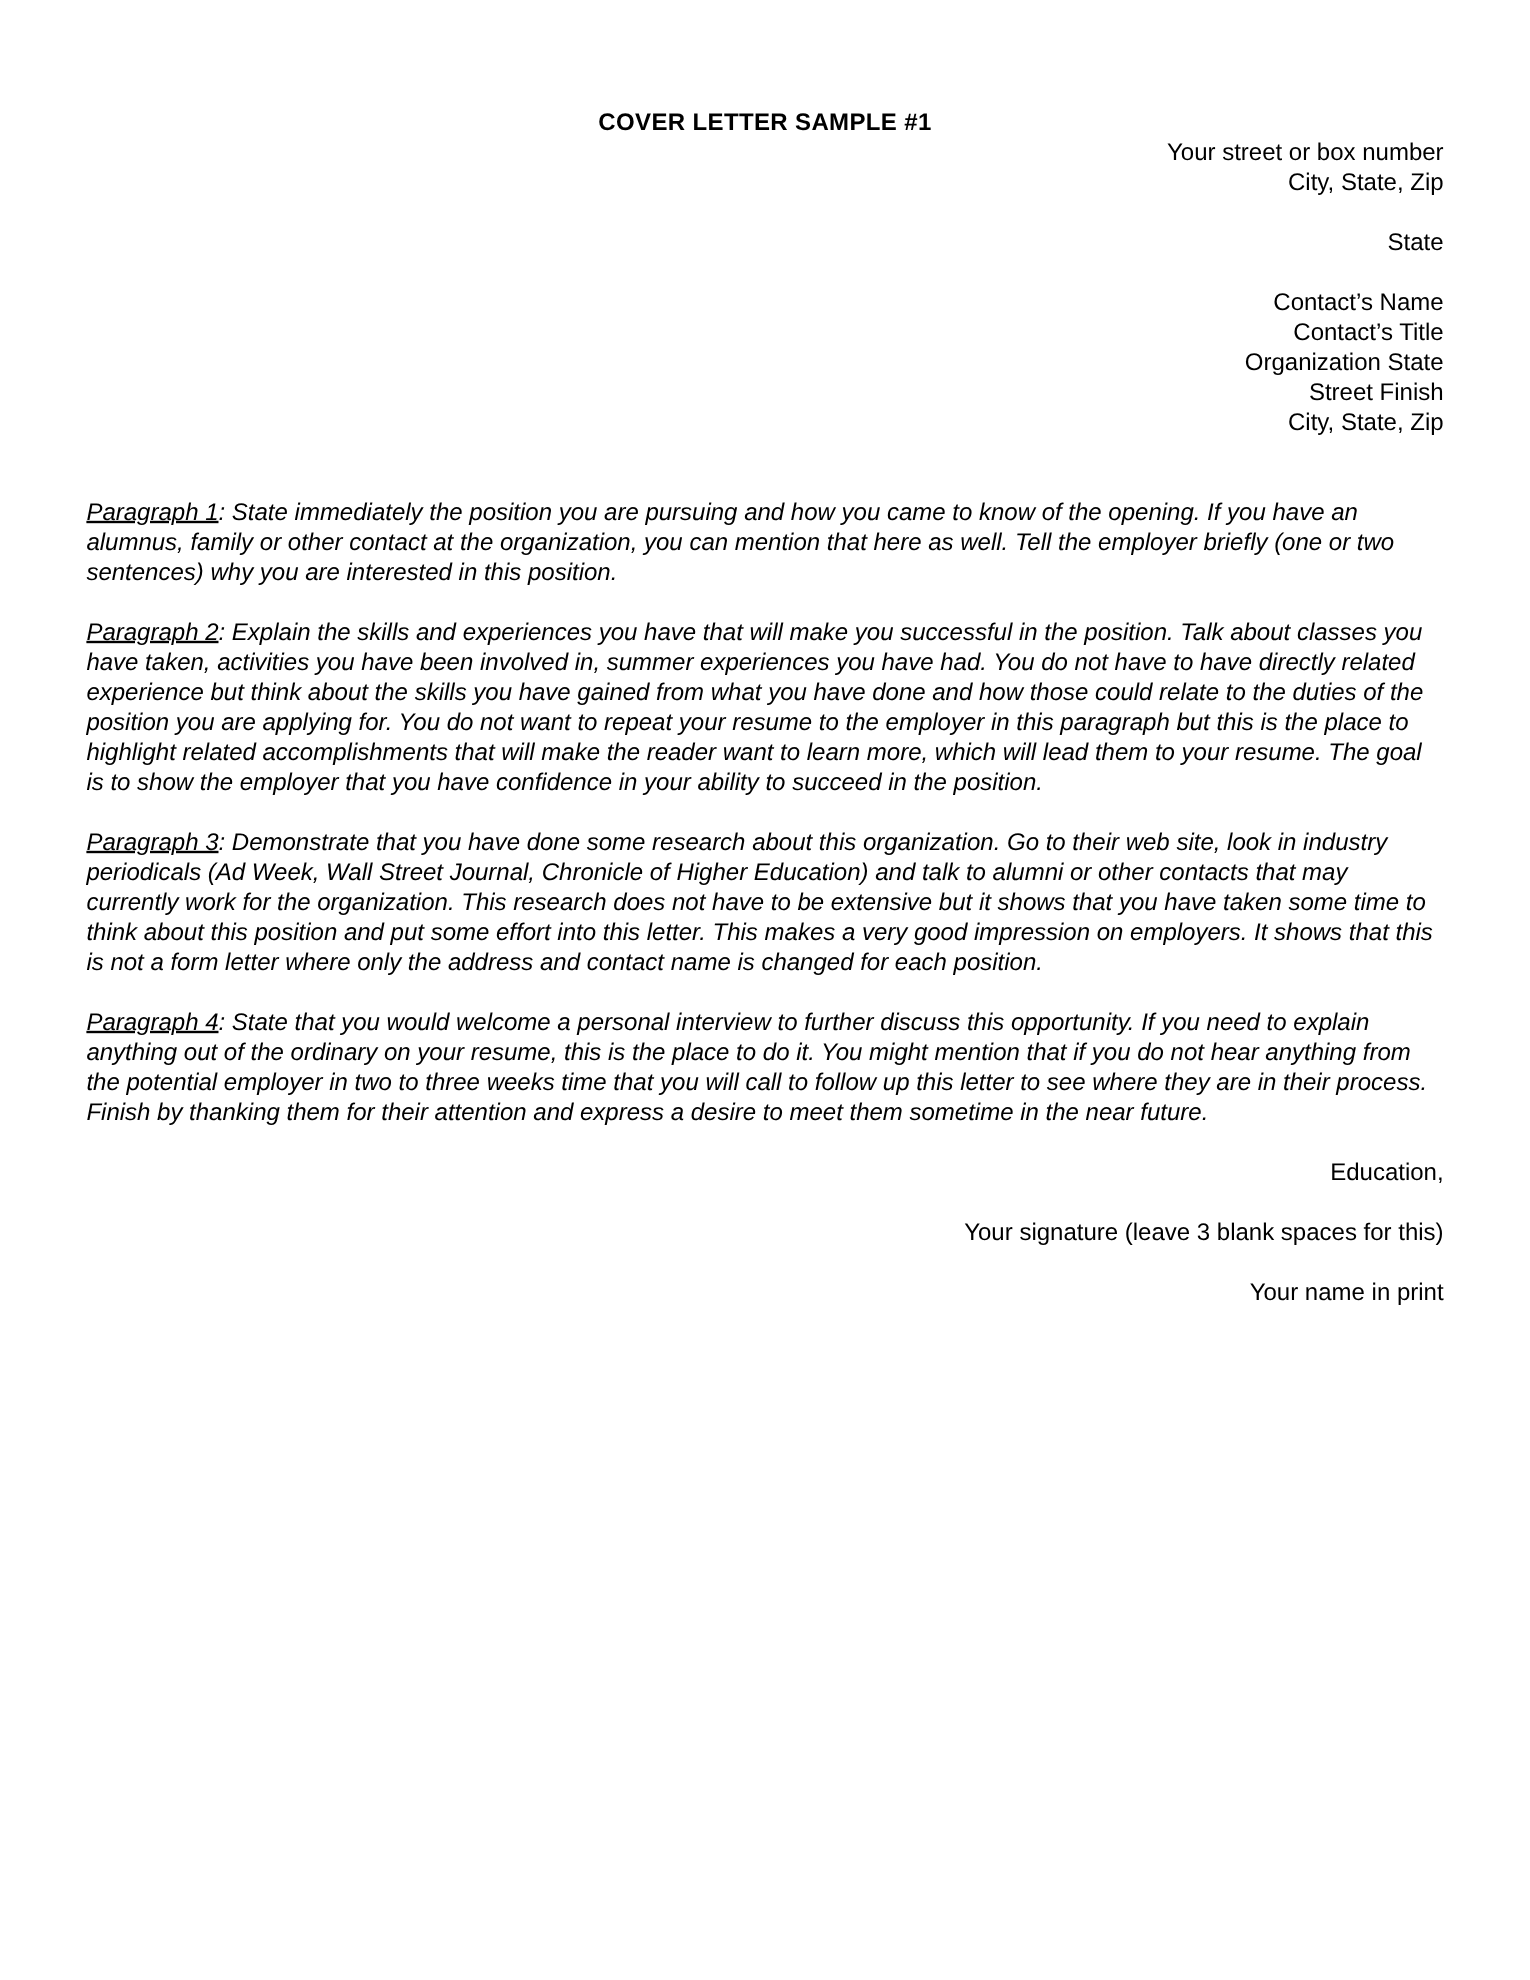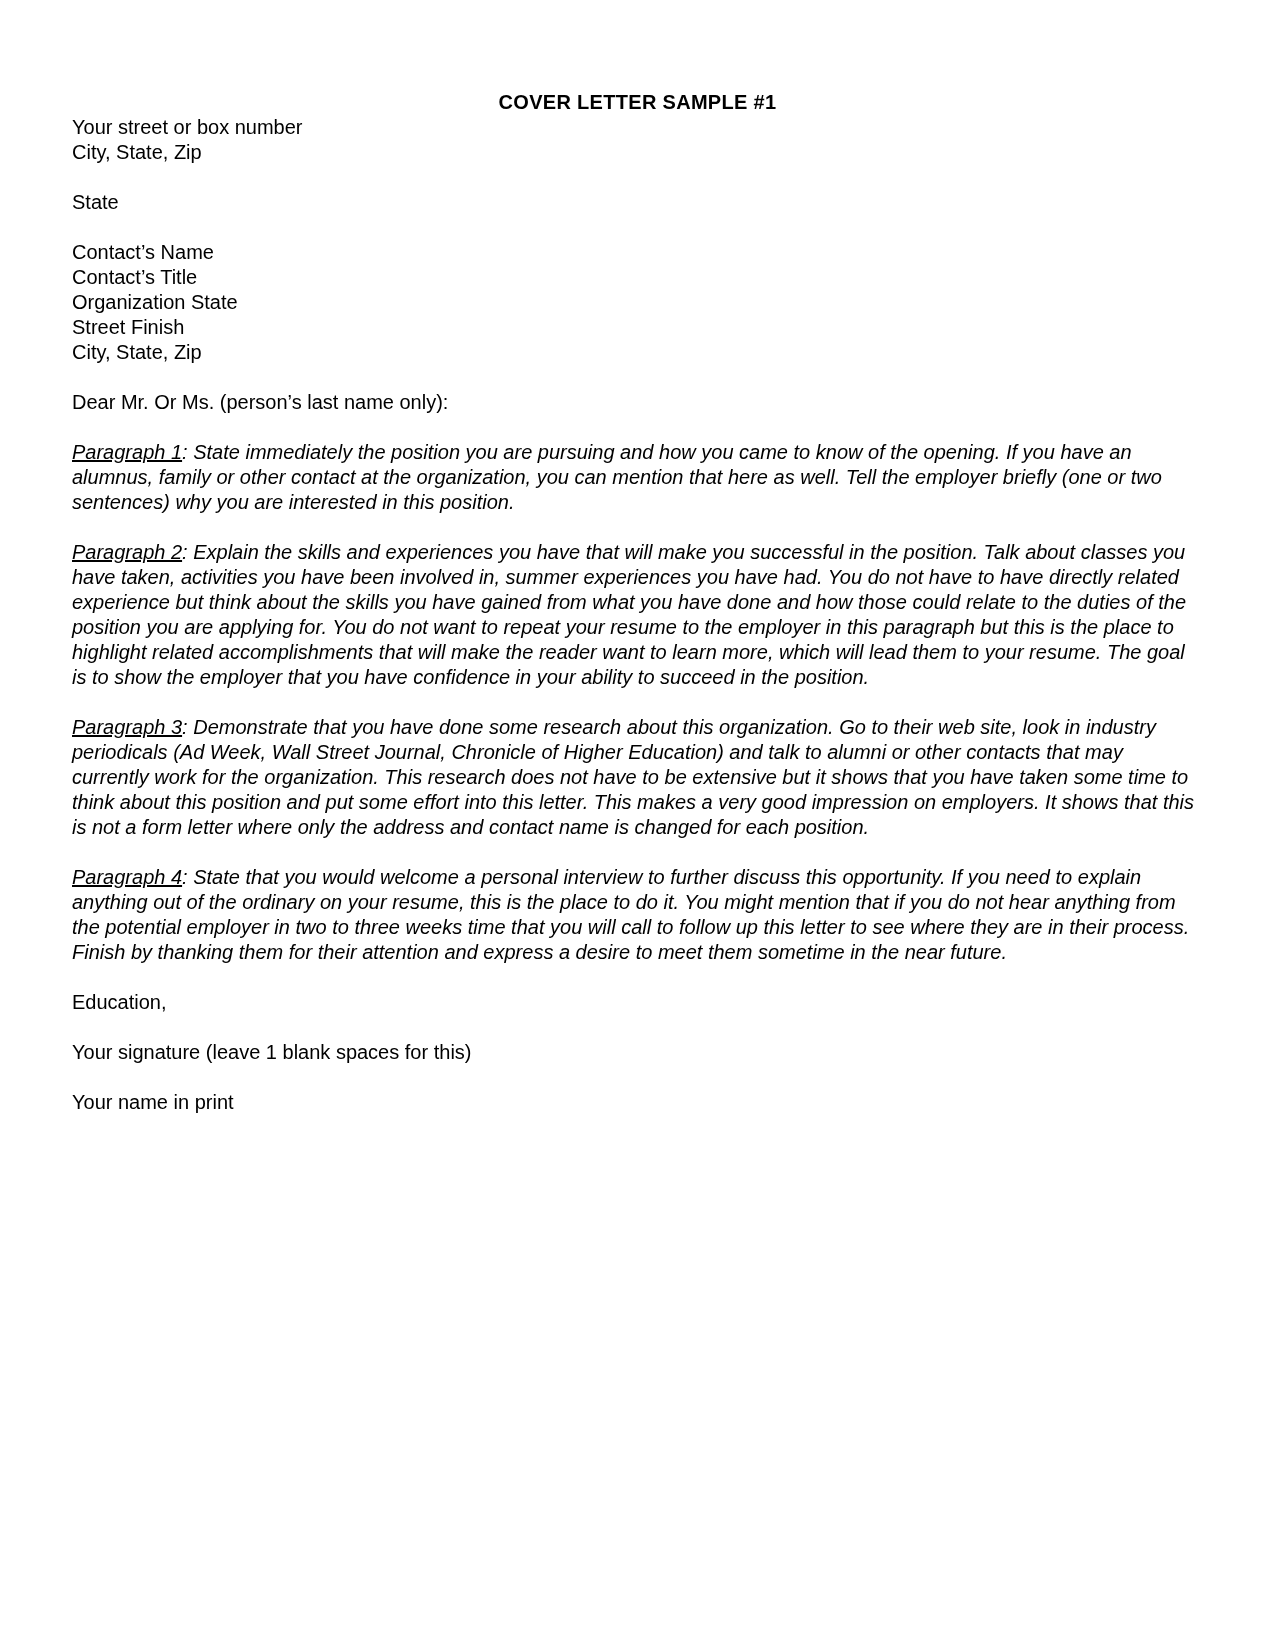--- a/index.html
+++ b/index.html
@@ -24,20 +24,21 @@
     overflow: hidden;
   }
   .title {
     text-align: center;
     font-weight: bold;
     font-size: 20px;
     letter-spacing: 0.3px;
   }
   .line {
     white-space: pre-wrap;
+    text-align: right;
   }
   .gap {
     height: 25px;
   }
   .para {
     margin: 0;
     text-align: left;
     font-style: italic;
   }
   .plabel {
@@ -61,21 +62,20 @@
   <div class="gap"></div>
 
   <div class="line">Contact’s Name</div>
   <div class="line">Contact’s Title</div>
   <div class="line">Organization State</div>
   <div class="line">Street Finish</div>
   <div class="line">City, State, Zip</div>
 
   <div class="gap"></div>
 
-  <div class="line">Dear Mr. Or Ms. (person’s last name only):</div>
 
   <div class="gap"></div>
 
   <p class="para"><span class="plabel">Paragraph 1</span><span>: </span><span>State immediately the position you are pursuing and how you came to know of the opening. If you have an alumnus, family or other contact at the organization, you can mention that here as well. Tell the employer briefly (one or two sentences) why you are interested in this position.</span></p>
 
   <div class="gap"></div>
 
   <p class="para"><span class="plabel">Paragraph 2</span><span>: </span><span>Explain the skills and experiences you have that will make you successful in the position. Talk about classes you have taken, activities you have been involved in, summer experiences you have had. You do not have to have directly related experience but think about the skills you have gained from what you have done and how those could relate to the duties of the position you are applying for. You do not want to repeat your resume to the employer in this paragraph but this is the place to highlight related accomplishments that will make the reader want to learn more, which will lead them to your resume. The goal is to show the employer that you have confidence in your ability to succeed in the position.</span></p>
 
   <div class="gap"></div>
@@ -85,19 +85,19 @@
   <div class="gap"></div>
 
   <p class="para"><span class="plabel">Paragraph 4</span><span>: </span><span>State that you would welcome a personal interview to further discuss this opportunity. If you need to explain anything out of the ordinary on your resume, this is the place to do it. You might mention that if you do not hear anything from the potential employer in two to three weeks time that you will call to follow up this letter to see where they are in their process. Finish by thanking them for their attention and express a desire to meet them sometime in the near future.</span></p>
 
   <div class="gap"></div>
 
   <div class="line">Education,</div>
 
   <div class="gap"></div>
 
-  <div class="line">Your signature (leave 1 blank spaces for this)</div>
+  <div class="line">Your signature (leave 3 blank spaces for this)</div>
 
   <div class="gap"></div>
 
   <div class="line">Your name in print</div>
 
 </div>
 
 </body></html>

